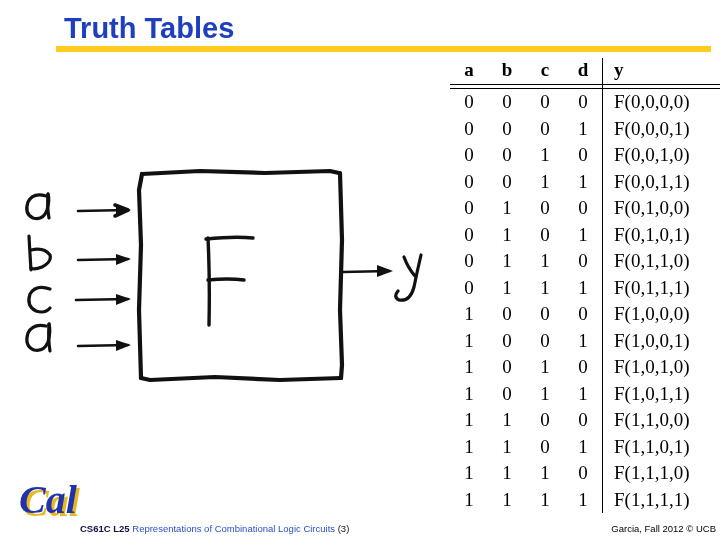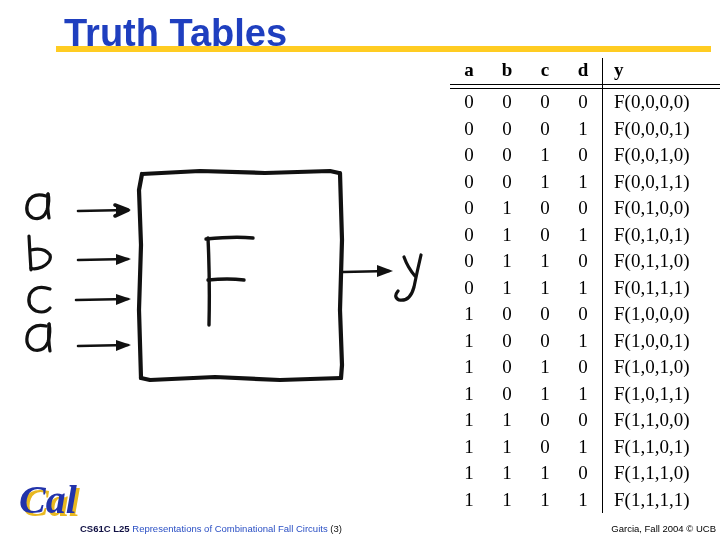--- a/index.html
+++ b/index.html
@@ -19,21 +19,21 @@
     inset: 0;
     width: 720px;
     height: 540px;
   }
 
   
   .title {
     position: absolute;
     left: 64px;
     top: 12px;
-    font-size: 38px;
+    font-size: 29px;
     font-weight: bold;
     color: #1f3fbf;
     letter-spacing: 0px;
     white-space: nowrap;
   }
   .title-rule {
     position: absolute;
     left: 56px;
     top: 46px;
     width: 655px;
@@ -346,18 +346,18 @@
     <svg width="96" height="48" viewBox="0 0 96 48" xmlns="http://www.w3.org/2000/svg">
       <g font-family="Liberation Serif, serif" font-size="40" font-style="italic" font-weight="bold">
         <text x="6" y="38" fill="#e8b820">Cal</text>
         <text x="3" y="35" fill="#2233aa">Cal</text>
       </g>
     </svg>
   </div>
 
   <div class="footer-left">
     <span class="f-course">CS61C L25</span>
-    <span class="f-desc">Representations of Combinational Fall Circuits</span>
+    <span class="f-desc">Representations of Combinational Logic Circuits</span>
     <span class="f-page">(3)</span>
   </div>
-  <div class="footer-right">Garcia, Fall 2004 © UCB</div>
+  <div class="footer-right">Garcia, Fall 2012 © UCB</div>
 
 </div>
 
 </body></html>

